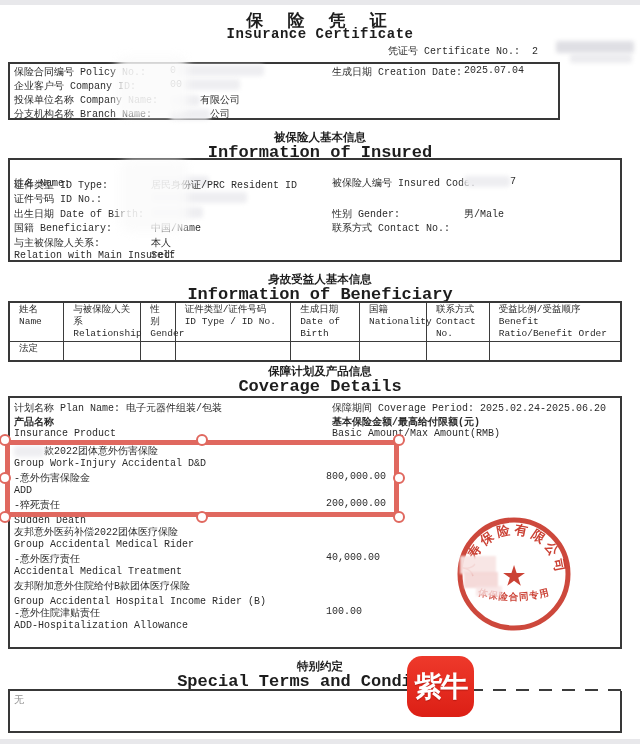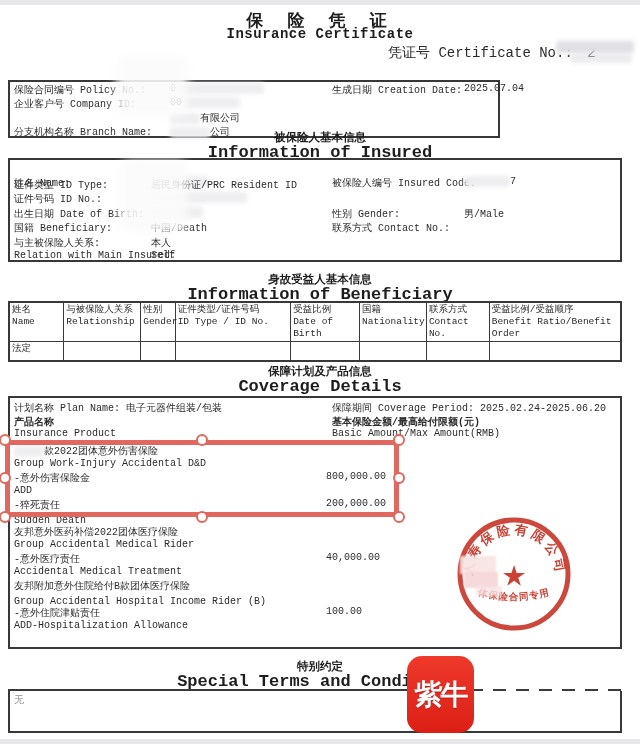--- a/index.html
+++ b/index.html
@@ -17,68 +17,69 @@
   .lbl{position:absolute;left:0;top:0;}
   .val{position:absolute;left:156px;top:0;}
   .val2{position:absolute;left:137px;top:0;}
   .rlbl{position:absolute;left:318px;top:0;}
   .rval{position:absolute;left:450px;top:0;}
   .chip{display:inline-block;background:#eeeef1;border-radius:3px;filter:blur(2px);vertical-align:middle;height:11px;}
   .blob{position:absolute;background:rgba(250,250,251,0.88);filter:blur(5px);border-radius:10px;z-index:3;}
   .gchip{position:absolute;background:#dfdfe4;filter:blur(2px);border-radius:2px;z-index:3;}
   
   table.ben{position:absolute;left:8px;top:301px;width:614px;border-collapse:collapse;table-layout:fixed;}
-  table.ben td{border:1px solid #3b3b3b;font-size:9.5px;padding:1px 2px;vertical-align:top;line-height:12px;margin-left:13px;}
+  table.ben td{border:1px solid #3b3b3b;font-size:9.5px;padding:1px 9px;vertical-align:top;line-height:12px;margin-left:13px;}
   table.ben{border:2px solid #383838;}
   
   .cov-line{position:absolute;left:4px;height:13.5px;font-size:10px;white-space:nowrap;}
   .amt{position:absolute;left:312px;top:0;}
   
   .anno{position:absolute;left:5px;top:440px;width:394px;height:77px;border:5px solid #e0685f;
         border-radius:3px;box-sizing:border-box;z-index:6;background:transparent;}
   .handle{position:absolute;width:12px;height:12px;border-radius:50%;background:#fff;
           border:2px solid #e0685f;box-sizing:border-box;z-index:7;}
   
-  .logo{position:absolute;left:407px;top:656px;width:67px;height:77px;border-radius:15px;
+  .logo{position:absolute;left:407px;top:656px;width:67px;height:61px;border-radius:15px;
         background:linear-gradient(180deg,#ee392b,#dc1f15);z-index:8;display:flex;align-items:center;
         justify-content:center;color:#fff;font-weight:bold;font-size:28px;letter-spacing:-2px;
         text-shadow:0 1px 1px rgba(120,0,0,.4);}
   .dash-cover{position:absolute;top:-2px;left:460px;width:154px;height:2px;background:
       repeating-linear-gradient(90deg,#3b3b3b 0 13px,#ffffff 13px 23px);z-index:4;}
   .terms-content{position:absolute;left:4px;top:2px;font-size:10px;color:#8f8f8f;}
 </style>
 </head>
 <body>
 
 <div class="page">
 
   <div class="strip" style="top:0;height:5px;"></div>
 
   <div class="abs center t-cn" style="top:9px;">保 险 凭 证</div>
   <div class="abs center t-en" style="top:26px;">Insurance Certificate</div>
 
-  <div class="abs" style="left:388px;top:44px;font-size:14px;white-space:nowrap;">
+  <div class="abs" style="left:388px;top:44px;font-size:10px;white-space:nowrap;">
     <span>凭证号 Certificate No.:</span>
     <span style="margin-left:6px;">2</span>
   </div>
   <div class="gchip" style="left:556px;top:41px;width:78px;height:12px;"></div>
   <div class="gchip" style="left:570px;top:54px;width:62px;height:9px;opacity:.6;"></div>
 
-  <div class="box" style="left:8px;top:80px;width:492px;height:58px;">
+  <div class="box" style="left:8px;top:62px;width:552px;height:58px;">
     <div class="row" style="top:1px;">
       <span class="lbl">保险合同编号 Policy No.:</span>
       <span class="val"><span>0</span><span class="chip" style="width:88px;"></span></span>
       <span class="rlbl">生成日期 Creation Date:</span>
       <span class="rval">2025.07.04</span>
     </div>
     <div class="row" style="top:15px;">
       <span class="lbl">企业客户号 Company ID:</span>
       <span class="val"><span>00</span><span class="chip" style="width:58px;"></span></span>
     </div>
     <div class="row" style="top:29px;">
+      <span class="lbl">投保单位名称 Company Name:</span>
       <span class="val"><span class="chip" style="width:30px;"></span><span>有限公司</span></span>
     </div>
     <div class="row" style="top:43px;">
       <span class="lbl">分支机构名称 Branch Name:</span>
       <span class="val"><span class="chip" style="width:40px;"></span><span>公司</span></span>
     </div>
   </div>
   <div class="blob" style="left:116px;top:56px;width:72px;height:60px;"></div>
 
   <div class="abs center sec-cn" style="top:130px;">被保险人基本信息</div>
@@ -100,21 +101,21 @@
       <span class="val2"><span class="chip" style="width:96px;"></span></span>
     </div>
     <div class="row" style="top:46.5px;">
       <span class="lbl">出生日期 Date of Birth:</span>
       <span class="val2"><span class="chip" style="width:52px;"></span></span>
       <span class="rlbl">性别 Gender:</span>
       <span class="rval">男/Male</span>
     </div>
     <div class="row" style="top:61px;">
       <span class="lbl">国籍 Beneficiary:</span>
-      <span class="val2">中国/Death</span>
+      <span class="val2">中国/Name</span>
       <span class="rlbl">联系方式 Contact No.:</span>
     </div>
     <div class="row" style="top:75.5px;">
       <span class="lbl">与主被保险人关系:</span>
       <span class="val2">本人</span>
     </div>
     <div class="row" style="top:90px;">
       <span class="lbl">Relation with Main Insured:</span>
       <span class="val2">Self</span>
     </div>
@@ -147,21 +148,21 @@
           </td>
       <td>
             <div>性别</div>
             <div>Gender</div>
           </td>
       <td>
             <div>证件类型/证件号码</div>
             <div>ID Type / ID No.</div>
           </td>
       <td>
-            <div>受益比例</div>
+            <div>生成日期</div>
             <div>Date of Birth</div>
           </td>
       <td>
             <div>国籍</div>
             <div>Nationality</div>
           </td>
       <td>
             <div>联系方式</div>
             <div>Contact No.</div>
           </td>

